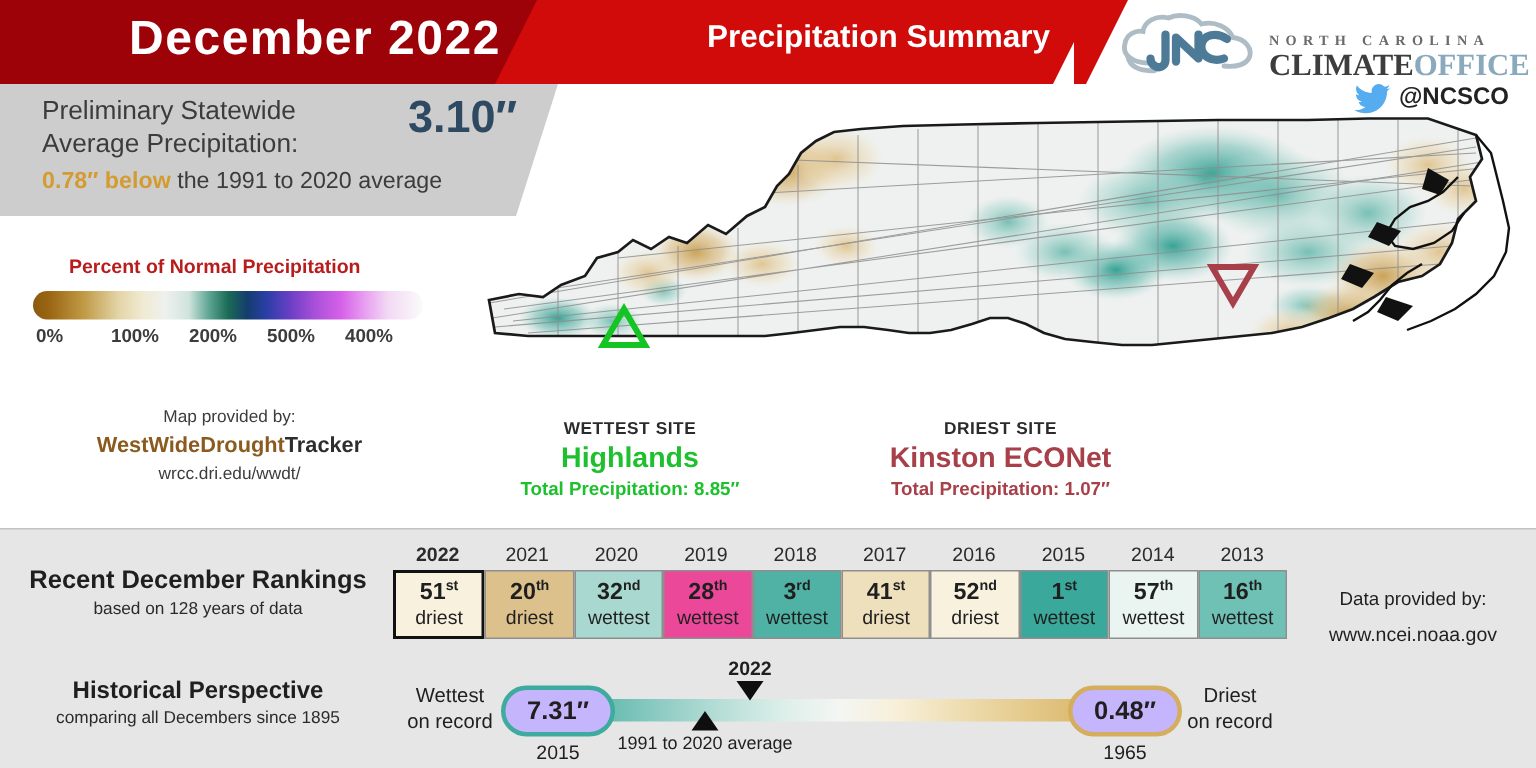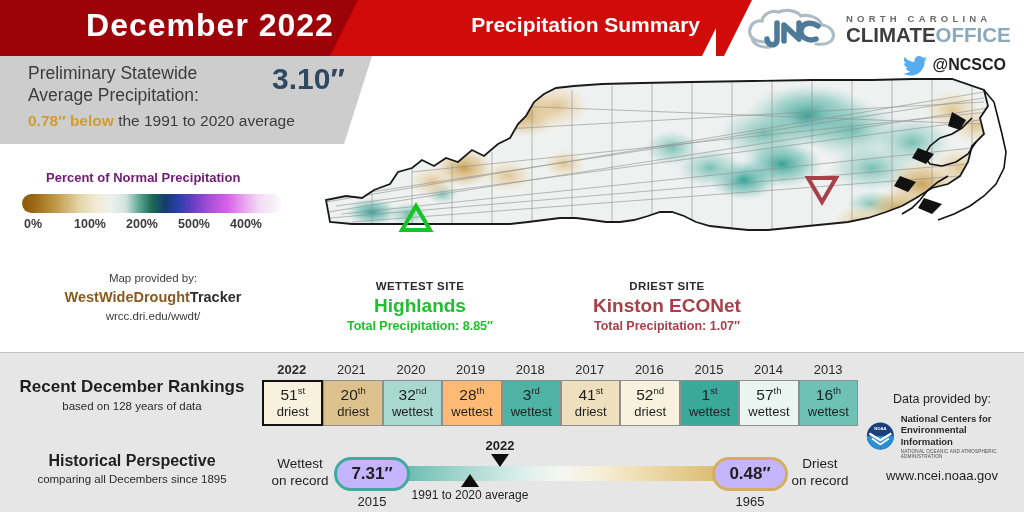--- a/index.html
+++ b/index.html
@@ -34,21 +34,21 @@
     letter-spacing:1px; text-align:center;
   }
   #summary-title {
     position:absolute; left:400px; top:13px; width:300px;
     font-size:21px; font-weight:bold; color:#ffffff; text-align:right;
   }
 
   
   #logo-block { position:absolute; right:14px; top:6px; width:266px; height:46px; }
   #logo-cloud { position:absolute; left:0; top:2px; }
-  #logo-text { position:absolute; left:102px; top:7px; }
+  #logo-text { position:absolute; left:102px; top:17px;font-family:Liberation Serif, serif; }
   .logo-nc {
     font-size:9.5px; letter-spacing:4.2px; color:#6a6a6a; font-weight:bold;
   }
   .logo-main { margin-top:1px; font-size:20.5px; font-weight:bold; line-height:1; }
   .logo-climate { color:#3d3d3d; }
   .logo-office { color:#8aa9bd; }
   #twitter-row {
     position:absolute; right:18px; top:56px;
     display:flex; align-items:flex-start; gap:5px;
   }
@@ -69,21 +69,21 @@
     font-size:30px; font-weight:bold; color:#2e4a63; text-align:left;
   }
   #stat-compare {
     position:absolute; left:28px; top:112px; width:330px;
     font-size:15.5px; color:#3c3c3c;
   }
   #stat-compare .dep { color:#d39b30; font-weight:bold; }
 
   
   #legend { position:absolute; left:22px; top:170px; width:260px; }
-  #legend-title { font-size:13px; font-weight:bold; color:#701a75; margin-bottom:9px;padding-left:24px; }
+  #legend-title { font-size:13px; font-weight:bold; color:#b91c1c; margin-bottom:9px;padding-left:24px; }
   #legend-bar {
     height:19px; border-radius:10px;
     background:linear-gradient(to right,
       #8a5a10 0%, #9a6512 4%, #c09a45 13%, #e3d5a8 22%,
       #f1ead2 28%, #eef1ee 34%, #cfe3dd 40%, #5fa795 45%,
       #1b6b55 50%, #143d6e 55%, #2b3fa8 60%, #6a3fc4 66%,
       #a74fd8 72%, #d661e8 79%, #e89ef0 85%, #f2d9f4 91%, #fbfbfb 100%);
   }
   #legend-ticks {
     display:flex; margin-top:4px; font-size:12.5px;
@@ -138,21 +138,21 @@
     position:absolute; left:262px; top:380px; width:596px; height:46px;
     display:flex;
   }
   .rank-cell {
     flex:1; border:0.8px solid #8e8e8e;
     display:flex; flex-direction:column;
     align-items:center; justify-content:center;
     line-height:1.12;
   }
   .rank-cell.current { border:2.5px solid #111; }
-  .rank-num { font-size:15.5px; font-weight:normal; color:#1f1f1f; }
+  .rank-num { font-size:15.5px; font-weight:bold; color:#1f1f1f; }
   .rank-num sup { font-size:9.5px; }
   .rank-word { font-size:13px; color:#1f1f1f; margin-top:1px; }
 
   
   #hist-title { position:absolute; left:10px; top:452px; width:244px; text-align:center; }
   #hist-title .t1 { font-size:16px; font-weight:bold; color:#1f1f1f; }
   #hist-title .t2 { font-size:11.5px; color:#2b2b2b; margin-top:3px; }
 
   #hist-wrap { position:absolute; left:262px; top:440px; width:596px; height:66px; }
   .end-label {
@@ -414,21 +414,21 @@
       <div class="rank-word">driest</div>
     </div>
     <div class="rank-cell" style="background: rgb(221, 193, 140);">
       <div class="rank-num">20<sup>th</sup></div>
       <div class="rank-word">driest</div>
     </div>
     <div class="rank-cell" style="background: rgb(168, 216, 208);">
       <div class="rank-num">32<sup>nd</sup></div>
       <div class="rank-word">wettest</div>
     </div>
-    <div class="rank-cell" style="background: #fdba74;">
+    <div class="rank-cell" style="background: #ec4899;">
       <div class="rank-num">28<sup>th</sup></div>
       <div class="rank-word">wettest</div>
     </div>
     <div class="rank-cell" style="background: rgb(79, 178, 164);">
       <div class="rank-num">3<sup>rd</sup></div>
       <div class="rank-word">wettest</div>
     </div>
     <div class="rank-cell" style="background: rgb(239, 224, 189);">
       <div class="rank-num">41<sup>st</sup></div>
       <div class="rank-word">driest</div>
@@ -475,29 +475,14 @@
     <div class="tri-down"></div>
   </div>
   <div id="marker-avg">
     <div class="tri-up"></div>
     <div class="lbl">1991 to 2020 average</div>
   </div>
 </div>
 
 <div id="noaa">
   <div id="noaa-head">Data provided by:</div>
-  <div id="noaa-mid">
-    <svg width="34" height="34" viewBox="0 0 34 34">
-      <circle cx="17" cy="17" r="16" fill="#1a3f7a"></circle>
-      <path d="M17 33 A16 16 0 0 0 33 17 L17 17 Z" fill="#2a8fd0"></path>
-      <path d="M1 17 A16 16 0 0 0 17 33 L17 17 Z" fill="#2a8fd0"></path>
-      <path d="M4 14 L17 22 L30 14" fill="none" stroke="#fff" stroke-width="2.6"></path>
-      <path d="M7 20 L17 27 L27 20" fill="none" stroke="#fff" stroke-width="2.2"></path>
-      <text x="17" y="10" font-size="5" fill="#fff" text-anchor="middle" font-family="'Liberation Sans',sans-serif" font-weight="bold">NOAA</text>
-    </svg>
-    <div id="noaa-names">
-      <div class="noaa-l1">National Centers for</div>
-      <div class="noaa-l1">Environmental Information</div>
-      <div class="noaa-l2">NATIONAL OCEANIC AND ATMOSPHERIC ADMINISTRATION</div>
-    </div>
-  </div>
   <div id="noaa-url">www.ncei.noaa.gov</div>
 </div>
 
 </body></html>

